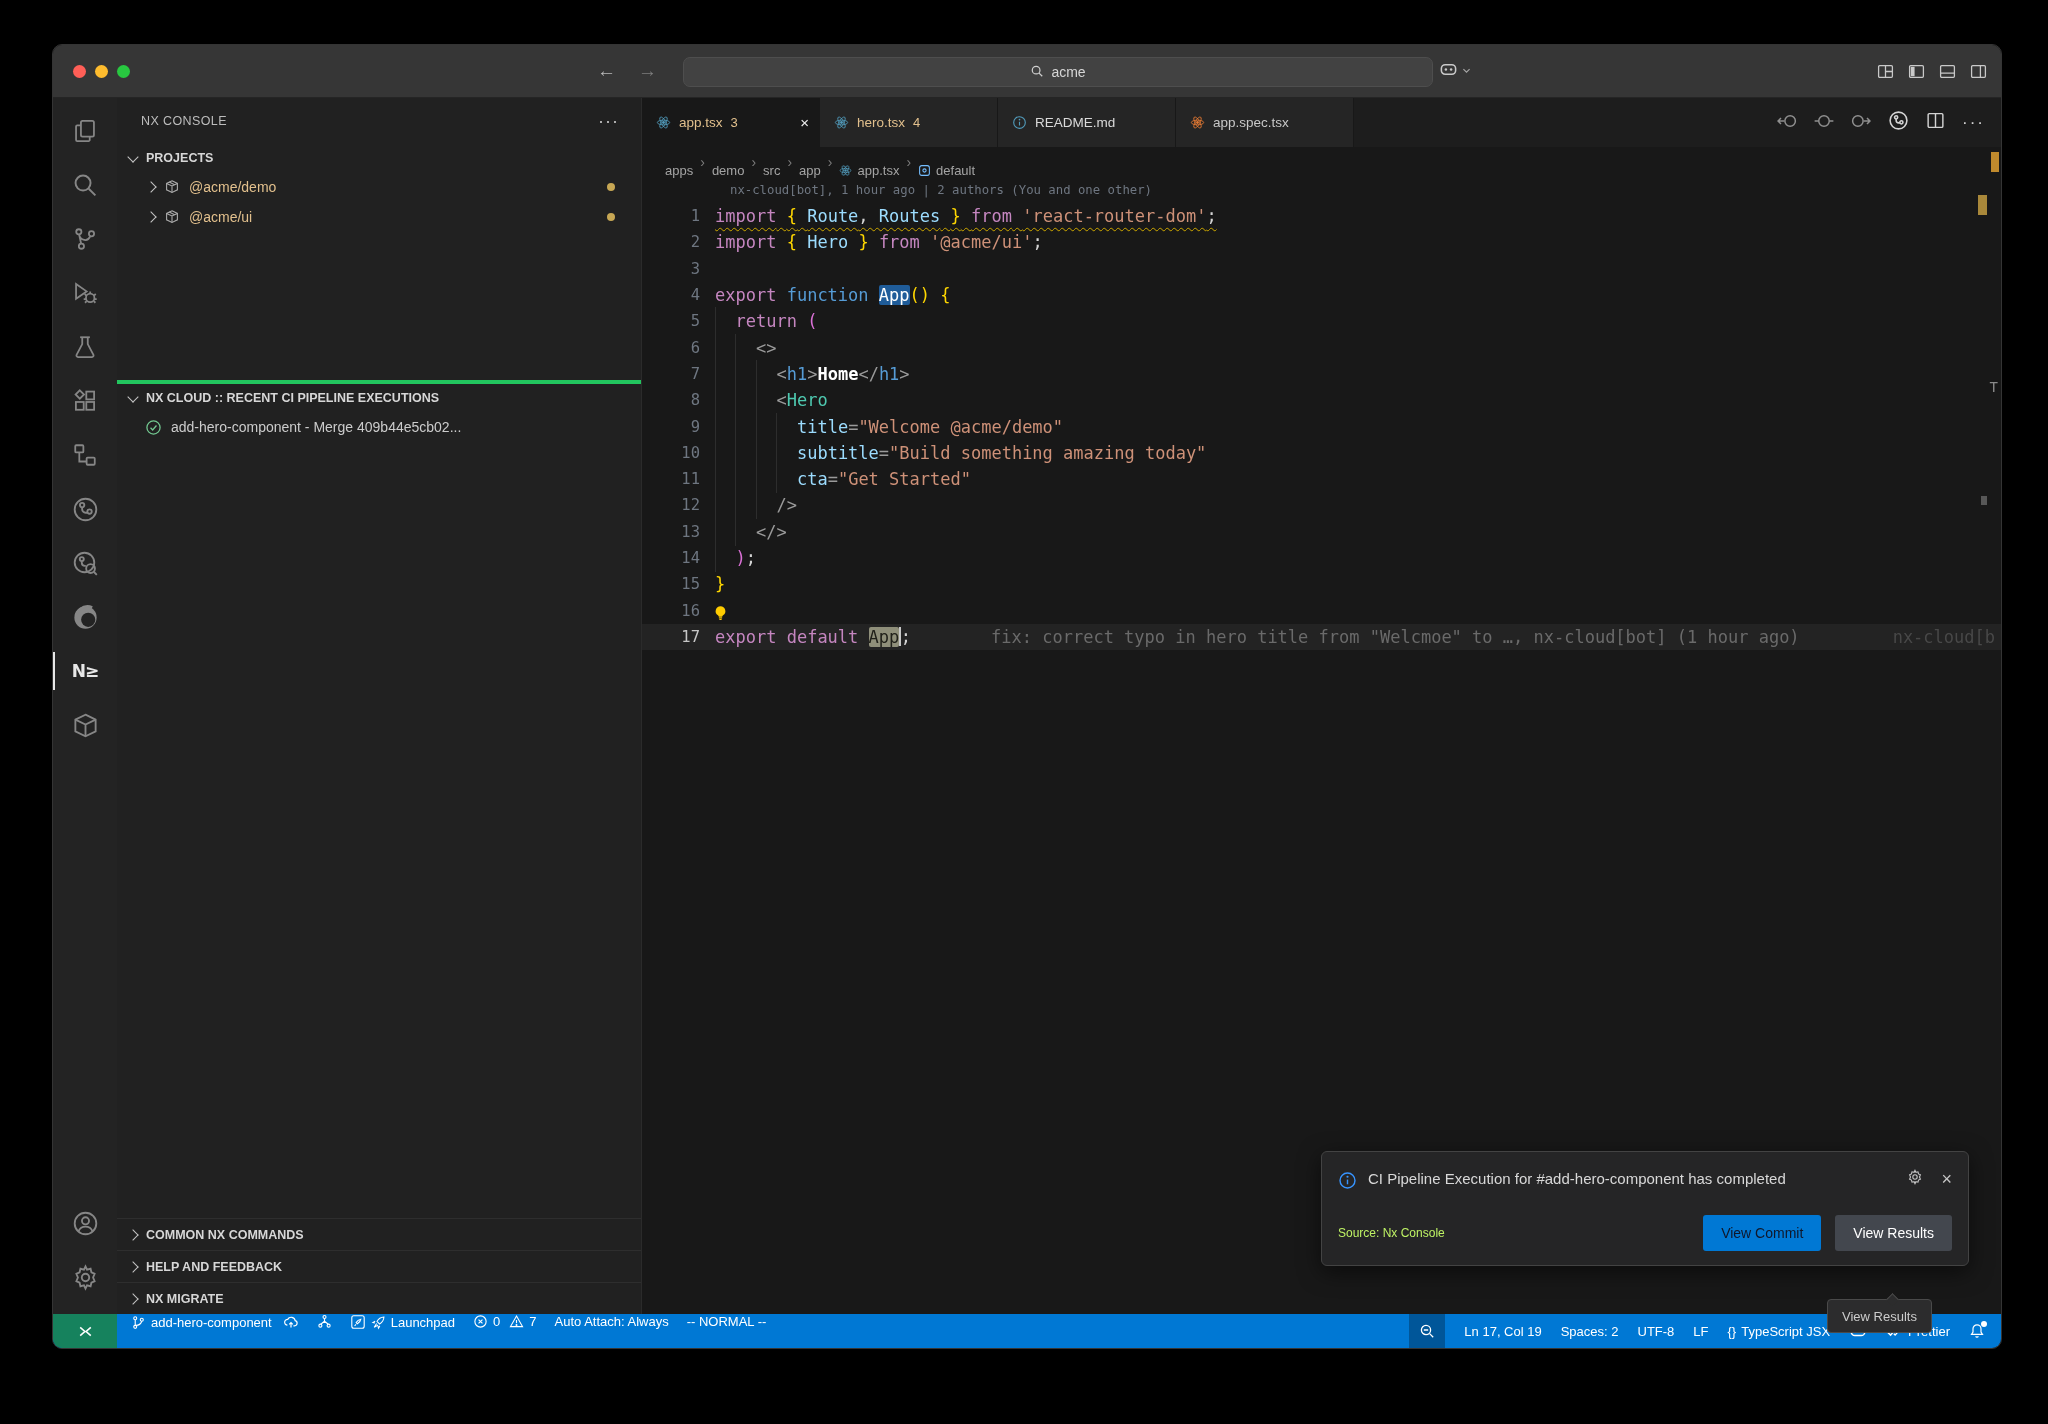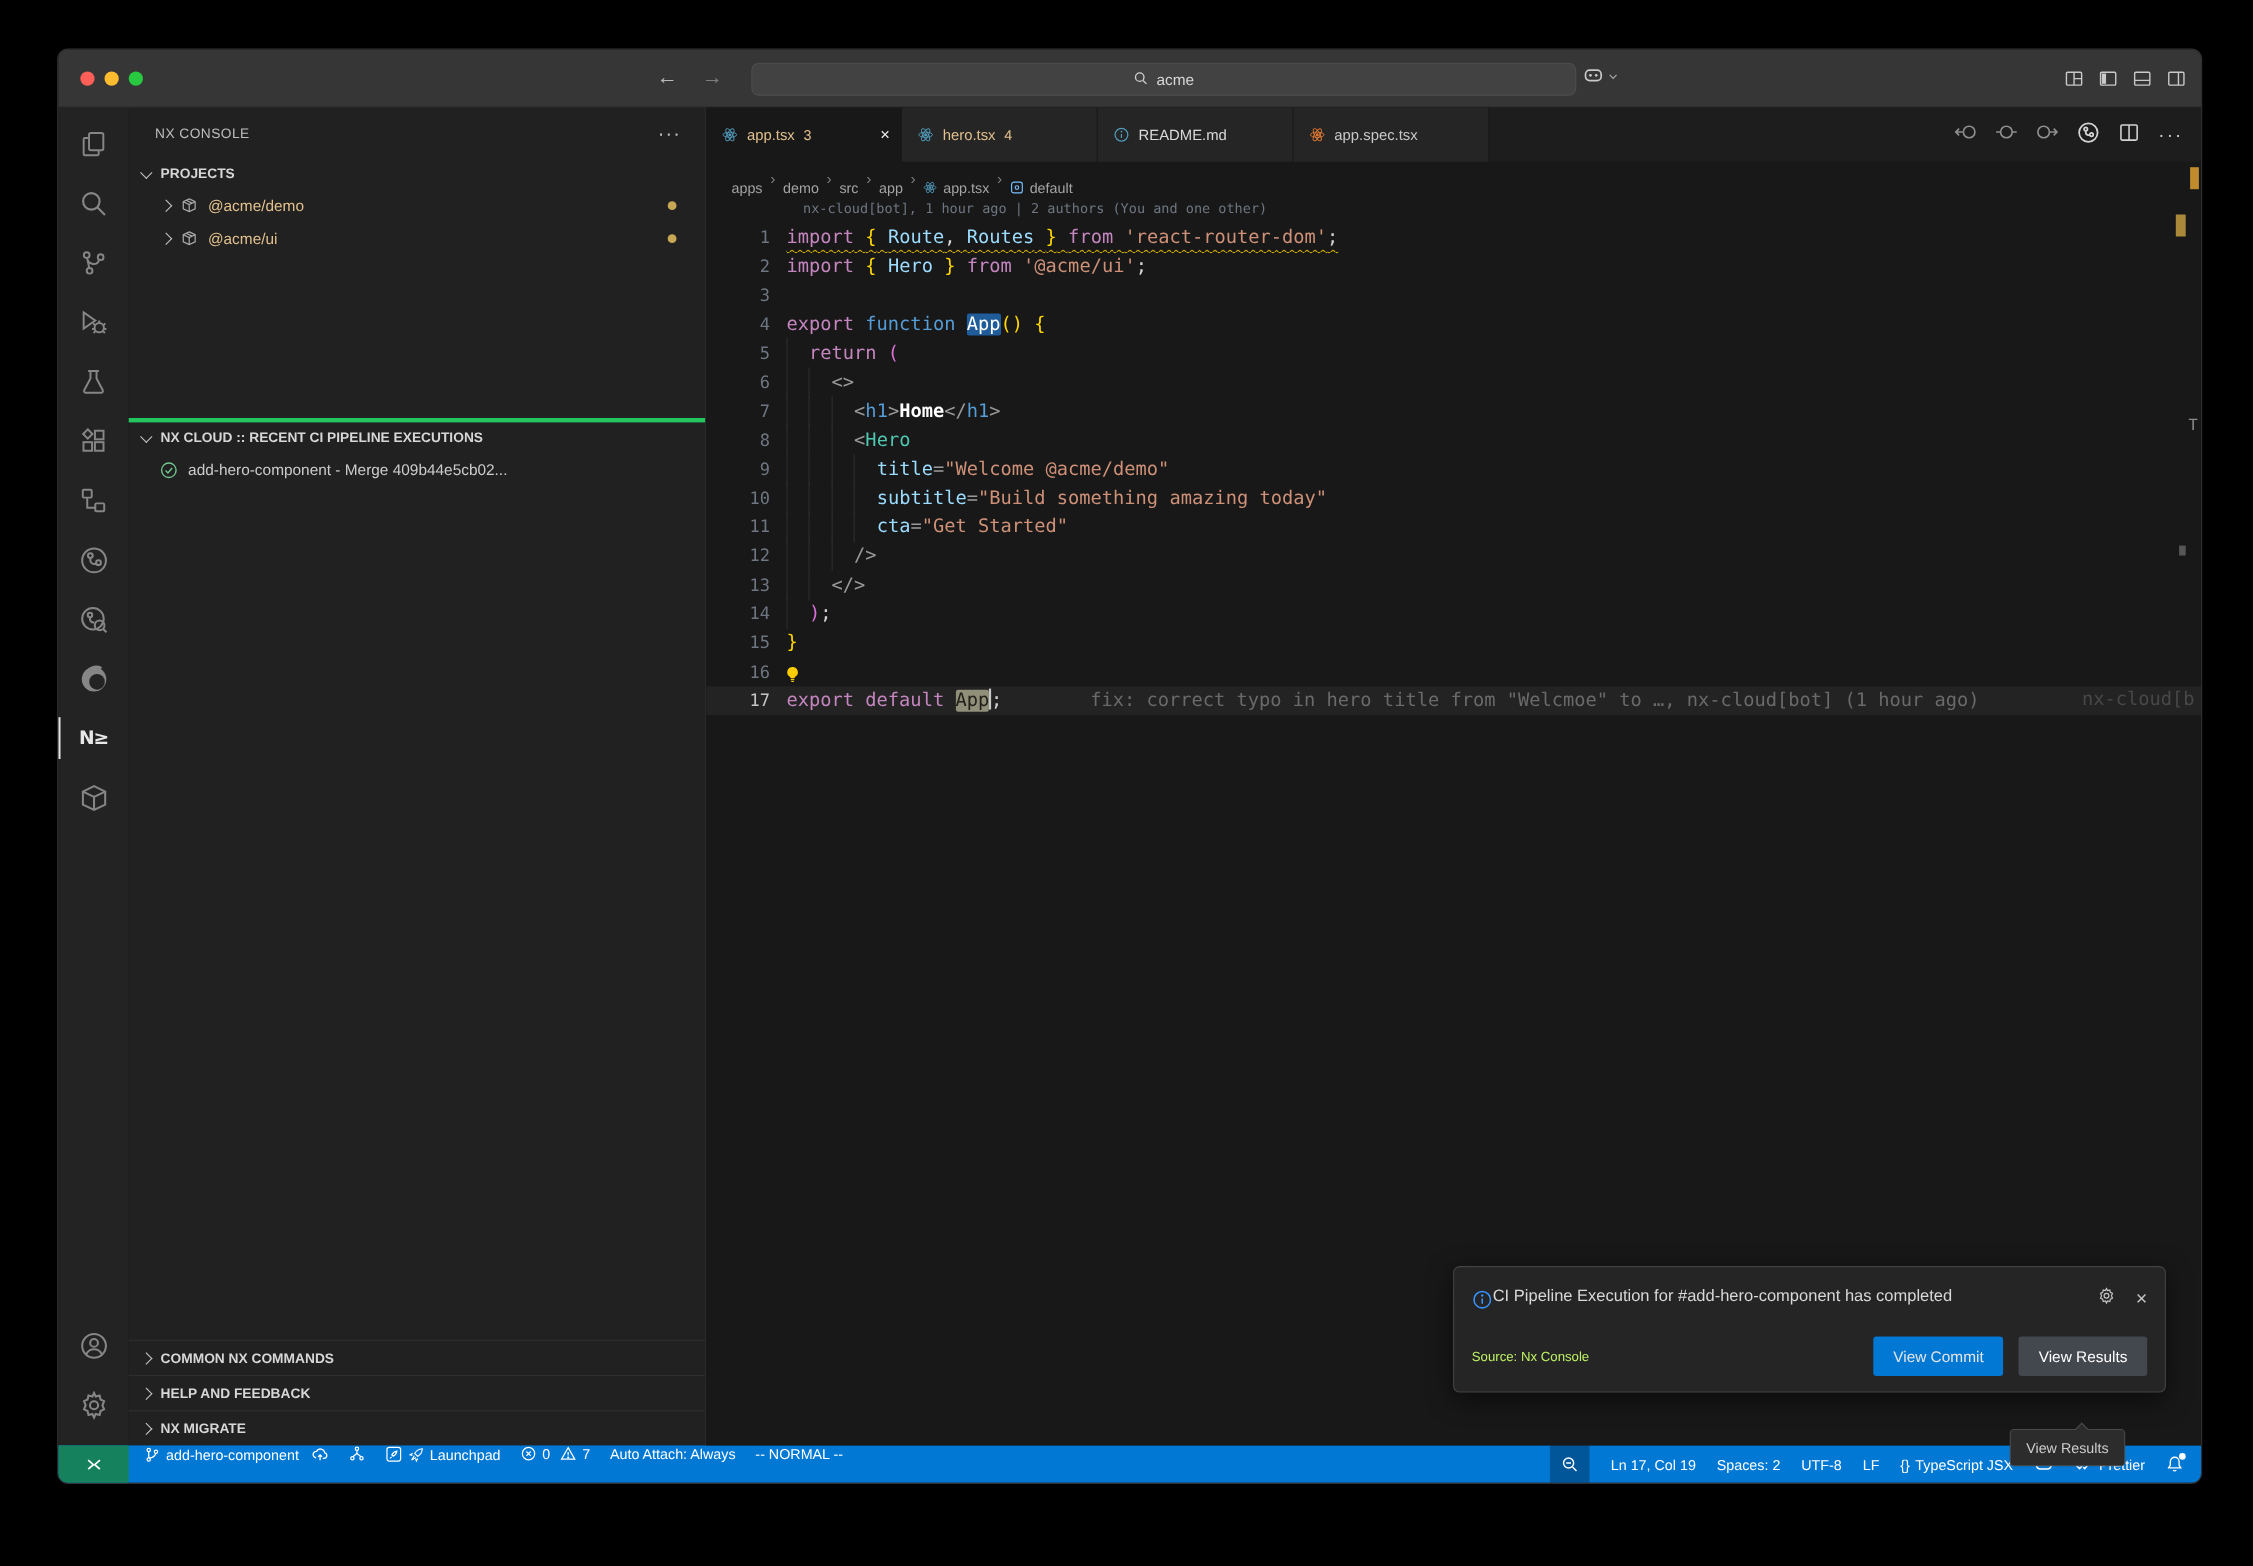--- a/index.html
+++ b/index.html
@@ -87,28 +87,28 @@
   .sb-right{margin-left:auto;display:flex;align-items:center;gap:19px;height:100%;padding-right:16px;}
   .sb-item{display:flex;align-items:center;gap:5px;white-space:nowrap;}
   .remote{width:64px;height:100%;background:#16825d;display:flex;align-items:center;justify-content:center;margin-right:14px;}
   .sb-gap{width:18px;}
   .zoomchip{height:100%;background:rgba(0,0,0,.28);display:flex;align-items:center;padding:0 10px;}
   .belldot{position:relative;}
   .belldot::after{content:"";position:absolute;right:-2px;top:-2px;width:6px;height:6px;border-radius:50%;background:#fff;}
   
   .toast{position:absolute;left:1268px;top:1106px;width:648px;background:#252526;border:1px solid #434343;
     border-radius:6px;box-shadow:0 6px 22px rgba(0,0,0,.55);padding:15px 16px 14px 16px;box-sizing:border-box;z-index:20;color:#cccccc;}
-  .toast-row1{display:flex;align-items:flex-end;}
+  .toast-row1{display:flex;align-items:center;gap:11px;}
   .toast-msg{width:432px;font-size:15px;line-height:24px;color:#d8d8d8;}
   .toast-icons{margin-left:auto;display:flex;align-items:center;gap:18px;color:#c5c5c5;}
   .toast-row2{display:flex;align-items:center;margin-top:24px;}
   .toast-src{font-size:12px;color:#bef264;}
   .toast-btns{margin-left:auto;display:flex;gap:14px;}
   .btn{height:36px;display:flex;align-items:center;padding:0 18px;font-size:14px;border-radius:3px;}
-  .btn-primary{background:#0078d4;color:#e5e5e5;}
+  .btn-primary{background:#0078d4;color:#0f172a;}
   .btn-secondary{background:#43474e;color:#fff;}
   .tooltip{position:absolute;left:1774px;top:1254px;height:32px;background:#2c2c2d;border:1px solid #4a4a4a;
     border-radius:4px;display:flex;align-items:center;padding:0 14px;font-size:13px;color:#cccccc;z-index:30;}
   .tooltip::before{content:"";position:absolute;top:-5px;left:60px;width:8px;height:8px;background:#2c2c2d;
     border-left:1px solid #4a4a4a;border-top:1px solid #4a4a4a;transform:rotate(45deg);}
   svg{flex:0 0 auto;}
 </style>
 </head>
 <body>
 

